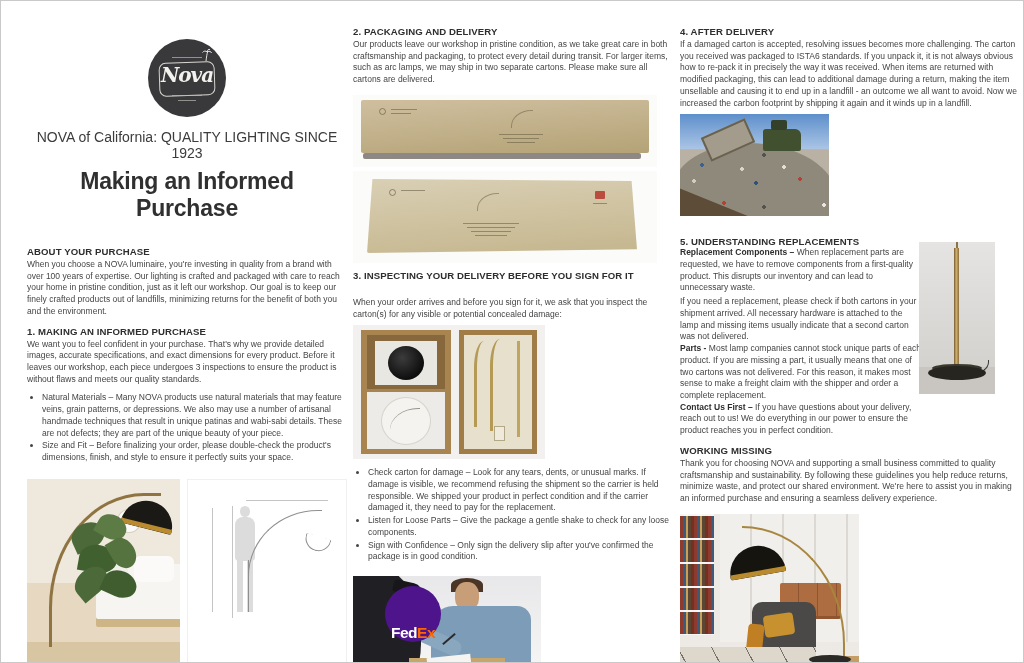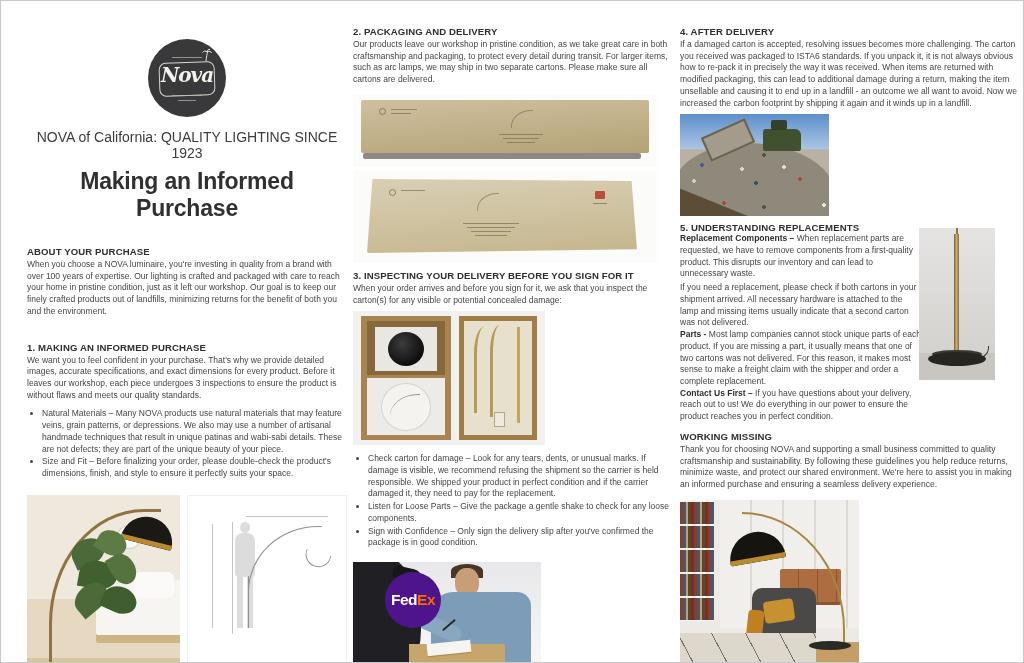--- a/index.html
+++ b/index.html
@@ -26,21 +26,21 @@
                 border:1px solid #d8d6d0; border-radius:7px; transform:rotate(-2deg); }
   .logo-script { position:absolute; width:100%; top:24px; text-align:center;
                  font-family:"DejaVu Serif", serif; font-style:italic; font-weight:bold;
                  font-size:20px; color:#f3f2ee; letter-spacing:-1px; }
   .logo-line { position:absolute; left:24px; right:24px; height:1px; background:#b9b6ae; opacity:.7; }
   .palm { position:absolute; right:13px; top:9px; }
   .tagline { text-align:center; font-size:14px; color:#3c3c3c; margin-top:12px; }
   .main-title { text-align:center; font-size:23px; font-weight:bold; color:#303030; margin-top:7px; letter-spacing:-.2px; }
   .subtitle { text-align:center; font-size:14.5px; color:#3c3c3c; margin:11px auto 0; width:300px; line-height:1.35; }
   .banner { text-align:center; font-size:13.4px; color:#3a3a3a; margin-top:13px; letter-spacing:.2px; }
-  .sec { margin-top:24px; }
+  .sec { margin-top:8px; }
   .sec-first { margin-top:24px; }
   .sec .body-txt { margin-top:2px; }
 
   
   .ph { position:relative; overflow:hidden; }
 
   
   .carton-ph { width:304px; background:#fbfbfa; }
   .carton-ph.c1 { height:72px; margin-top:9px; }
   .carton-ph.c2 { height:92px; margin-top:4px; }
@@ -79,21 +79,21 @@
              border-radius:0 46% 34% 0 / 0 52% 42% 0; }
   .courier-cap { position:absolute; left:40px; top:6px; width:30px; height:12px; background:#17171a; border-radius:4px 10px 2px 2px; transform:rotate(12deg); }
   .cust-head { position:absolute; right:62px; top:6px; width:24px; height:28px; background:#c89e78; border-radius:45% 45% 40% 40%; }
   .cust-hair { position:absolute; right:58px; top:2px; width:32px; height:14px; background:#4b3526; border-radius:50% 50% 0 0; }
   .cust-shirt { position:absolute; right:10px; top:30px; width:100px; height:80px; background:#7d9cb8; border-radius:22px 14px 0 0; }
   .cust-arm { position:absolute; right:78px; top:56px; width:54px; height:16px; background:#8aa7c0; border-radius:8px; transform:rotate(24deg); }
   .pen { position:absolute; left:88px; top:62px; width:16px; height:2px; background:#2a2a2a; transform:rotate(-40deg); }
   .package { position:absolute; left:56px; bottom:0; width:96px; height:24px; background:#c7a66b; }
   .slip { position:absolute; left:74px; bottom:14px; width:44px; height:12px; background:#f5f4f0; transform:rotate(-6deg); box-shadow:0 1px 1px rgba(0,0,0,.2); }
   .fedex-badge { position:absolute; left:32px; top:10px; width:56px; height:56px; border-radius:50%;
-                 background:#4d148c; display:flex; align-items:center; justify-content:center;
+                 background:#4d148c; display:flex; align-items:flex-end; justify-content:center;
                  font-weight:bold; font-size:15.5px; letter-spacing:-.5px; }
   .fedex-badge .fed { color:#ffffff; } .fedex-badge .ex { color:#ff6600; }
 
   
   .landfill-ph { width:149px; height:102px; margin-top:5px;
                  background:linear-gradient(#5e8fcb 0%, #a9c4e4 34%, #b9b2a4 35%); }
   .heap { position:absolute; left:-8px; right:-8px; bottom:-6px; height:78%;
           background-color:#8f897c; border-radius:46% 54% 0 0 / 60% 70% 0 0;
           background-image:
             radial-gradient(circle 2px at 12px 10px, #e8e5df 99%, transparent),
@@ -295,21 +295,21 @@
         <div class="print-line" style="left:100px;top:48px;width:48px"></div>
         <div class="print-line" style="left:104px;top:52px;width:40px"></div>
         <div class="print-line" style="left:108px;top:56px;width:32px"></div>
         <div class="stamp" style="right:32px;top:12px"></div>
         <div class="print-line" style="right:30px;top:24px;width:14px;left:auto"></div>
       </div>
     </div>
 
     <div style="margin-top:7px">
       <div class="h">3. INSPECTING YOUR DELIVERY BEFORE YOU SIGN FOR IT</div>
-      <div class="body-txt" style="margin-top:2px">When your order arrives and before you sign for it, we ask that you inspect the carton(s) for any visible or potential concealed damage:</div>
+      <div class="body-txt" style="margin-top:16px">When your order arrives and before you sign for it, we ask that you inspect the carton(s) for any visible or potential concealed damage:</div>
     </div>
 
     <div class="ph inspect-ph">
       <div class="ibox-l">
         <div class="ib-top">
             <div class="ib-liner">
               <div class="disc"></div>
             </div>
           </div>
         <div class="ib-bot">
@@ -360,21 +360,21 @@
 
     <div class="ph landfill-ph">
       <div class="heap"></div>
       <div class="blade"></div>
       <div class="dozer">
           <div class="dozer-cab"></div>
         </div>
       <div class="fg-dirt"></div>
     </div>
 
-    <div class="sec5-wrap" style="margin-top:6px">
+    <div class="sec5-wrap" style="margin-top:20px">
       <div class="h">5. UNDERSTANDING REPLACEMENTS</div>
       <div class="sec5-text">
         <div class="body-txt"><span class="lead">Replacement Components – </span><span>When replacement parts are requested, we have to remove components from a first-quality product. This disrupts our inventory and can lead to unnecessary waste.</span></div>
         <div class="body-txt" style="margin-top:2px">If you need a replacement, please check if both cartons in your shipment arrived. All necessary hardware is attached to the lamp and missing items usually indicate that a second carton was not delivered.</div>
         <div class="body-txt"><span class="lead">Parts - </span><span>Most lamp companies cannot stock unique parts of each product. If you are missing a part, it usually means that one of two cartons was not delivered. For this reason, it makes most sense to make a freight claim with the shipper and order a complete replacement.</span></div>
         <div class="body-txt"><span class="lead">Contact Us First – </span><span>If you have questions about your delivery, reach out to us! We do everything in our power to ensure the product reaches you in perfect condition.</span></div>
       </div>
       <div class="lamp-abs ph lamp-ph">
         <div class="pole-thin"></div>
         <div class="pole"></div>

